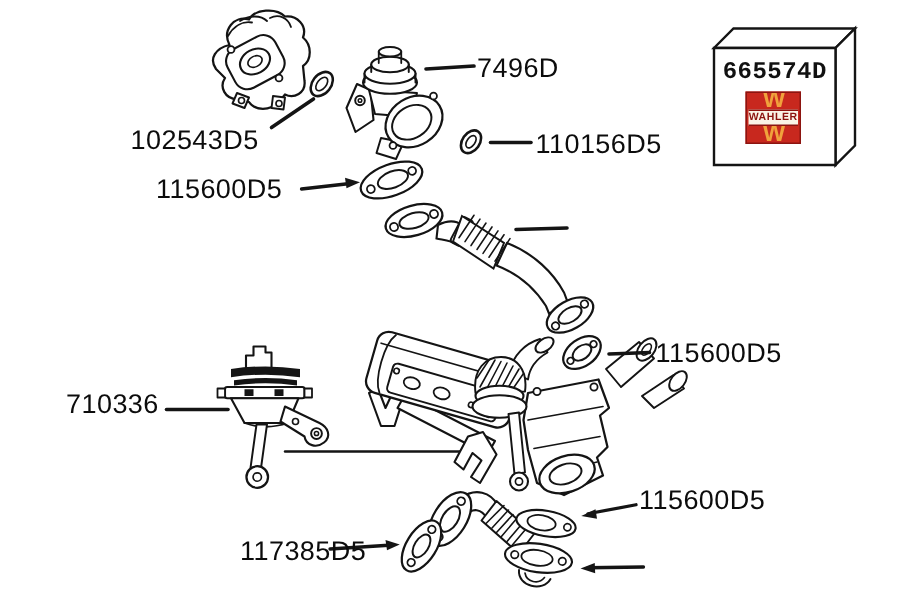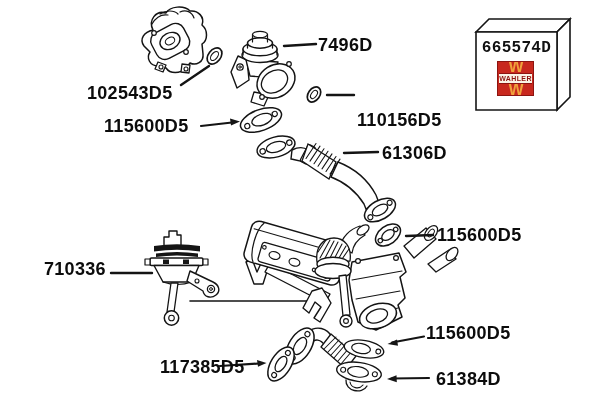--- a/index.html
+++ b/index.html
@@ -1,24 +1,24 @@
 <!DOCTYPE html>
 <html><head>
 <meta charset="utf-8">
 <style>
   html,body{margin:0;padding:0;background:#ffffff;}
   .stage{position:relative;width:600px;height:400px;background:#ffffff;overflow:hidden;
          font-family:"Liberation Sans",sans-serif;}
   .art{position:absolute;left:0;top:0;}
-  .part-label{position:absolute;font-size:18px;font-weight:700;color:#0c0c0c;
+  .part-label{position:absolute;font-size:18px;font-weight:400;color:#0c0c0c;
               letter-spacing:.3px;line-height:18px;white-space:nowrap;}
   
   .lp0{left:318px;top:36px;}
   .lp1{left:87px;top:84px;text-align:right;}
-  .lp2{left:357px;top:87px;margin-top:24px;}
+  .lp2{left:357px;top:87px;}
   .lp3{left:104px;top:117px;}
   .lp4{left:382px;top:144px;}
   .lp5{left:437px;top:226px;}
   .lp6{left:44px;top:260px;}
   .lp7{left:426px;top:324px;}
   .lp8{left:128px;top:358px;margin-left:32px;}
   .lp9{left:436px;top:370px;}
   
   .box-num{position:absolute;left:476px;top:39px;width:81px;text-align:center;
            font-size:16px;font-weight:700;color:#111;letter-spacing:.3px;font-family:Liberation Mono, monospace;}
@@ -275,26 +275,24 @@
       <polygon class="sh" stroke-width="1.6" points="476,32 489,19 570,19 557,32"></polygon>
       <polygon class="sh" stroke-width="1.6" points="557,32 570,19 570,97 557,110"></polygon>
       <polygon class="sh" stroke-width="1.6" points="476,32 557,32 557,110 476,110"></polygon>
     </g>
   </svg>
 
   <div class="part-label lp0">7496D</div>
   <div class="part-label lp1">102543D5</div>
   <div class="part-label lp2">110156D5</div>
   <div class="part-label lp3">115600D5</div>
-  <div class="part-label lp4">61306D</div>
   <div class="part-label lp5">115600D5</div>
   <div class="part-label lp6">710336</div>
   <div class="part-label lp7">115600D5</div>
   <div class="part-label lp8">117385D5</div>
-  <div class="part-label lp9">61384D</div>
 
   <div class="box-num">665574D</div>
   <div class="logo">
     <div class="w top">W</div>
     <div class="w bot">W</div>
     <div class="band">
       <span>WAHLER</span>
     </div>
   </div>
 

